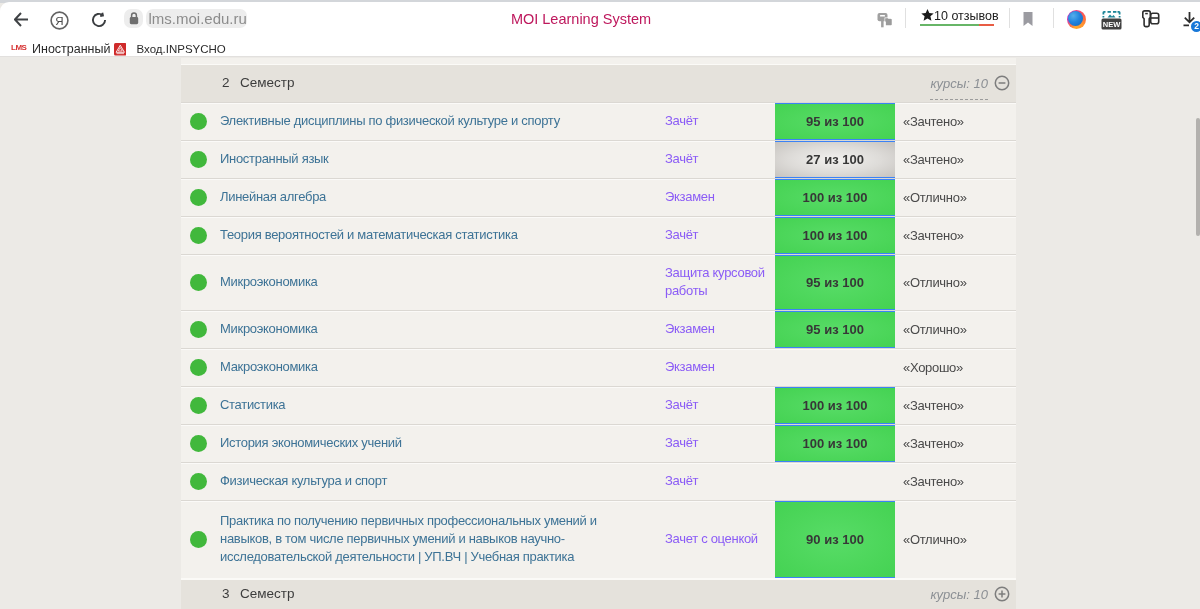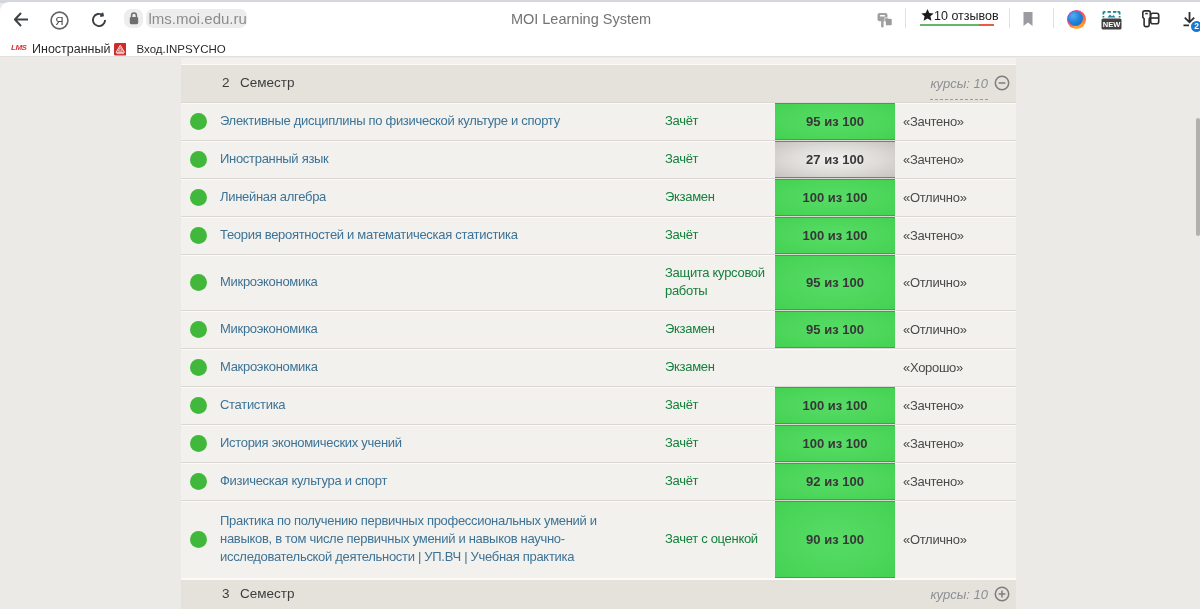--- a/index.html
+++ b/index.html
@@ -6,39 +6,39 @@
   body{width:1200px;height:609px;overflow:hidden;position:relative;
        font-family:"Liberation Sans",sans-serif;background:#eceae6;}
   .abs{position:absolute;}
   
   #topstrip{left:0;top:0;width:1200px;height:3px;background:#d3d6da;}
   #chrome{left:0;top:0;width:1200px;height:57px;background:#fff;
           border-top-left-radius:9px;top:2px;height:55px;
           border-bottom:1px solid #e2e0de;box-sizing:border-box;}
   .chip{background:#ededed;border-radius:7px;position:absolute;}
   #urltext{color:#8c8c8c;font-size:15px;line-height:19px;}
-  #title{font-size:14.5px;color:#737373;}
+  #title{font-size:14.5px;color:#be185d;}
   .sep{position:absolute;width:1px;background:#e0e0e0;}
   
   .bmtext{font-size:12.5px;color:#2b2b2b;}
   
   #content{left:0;top:58px;width:1200px;height:551px;background:#eceae6;}
   #table{position:absolute;left:181px;top:0;width:835px;}
   .rowtail{background:#f3f1ed;height:5.5px;}
   .wsep{background:#fbfaf7;height:1.5px;}
   .shead{background:#e5e2dc;height:36.5px;position:relative;
          font-size:13.5px;color:#3c3c3c;}
   .row{background:#f3f1ed;position:relative;border-top:1px solid #dbd8d3;
        box-shadow:inset 0 1px 0 #fbfaf8;}
   .row .dot{position:absolute;left:9px;width:17px;height:17px;border-radius:50%;
        background:#41b83c;top:50%;margin-top:-8.5px;}
   .row .name{position:absolute;left:39px;top:50%;transform:translateY(-50%);
        font-size:13px;letter-spacing:-0.3px;line-height:18px;color:#3d7396;width:420px;}
   .row .etype{position:absolute;left:484px;top:50%;transform:translateY(-50%);
-       font-size:13px;letter-spacing:-0.3px;line-height:18px;color:#15803d;width:112px;}
+       font-size:13px;letter-spacing:-0.3px;line-height:18px;color:#8b5cf6;width:112px;}
   .row .cellwrap{position:absolute;left:594px;top:0;bottom:0;width:120px;background:#3b82f6;}
   .row .cell{position:absolute;left:0;right:0;top:1.5px;bottom:0.5px;
        font-size:13px;font-weight:bold;color:#373737;text-align:center;
        display:flex;align-items:center;justify-content:center;}
   .cell.g{background:radial-gradient(ellipse at 50% 50%,#58dc67 0%,#4ad558 70%,#44d253 100%);}
   .cell.y{background:radial-gradient(ellipse at 50% 50%,#f8f042 0%,#efdf24 70%,#e8d414 100%);}
   .cell.w{background:radial-gradient(ellipse at 50% 50%,#f2f1ef 0%,#dddbd8 55%,#c6c3bf 100%);}
   .row .grade{position:absolute;left:722px;top:50%;transform:translateY(-50%);
        font-size:13px;letter-spacing:-0.3px;color:#4a4a4a;}
   .kursy{position:absolute;right:6px;top:50%;transform:translateY(-50%);
@@ -124,21 +124,21 @@
   <path d="M0.8 7.3 V2.8 Q0.8 0.9 2.7 0.9 H6.4 Q8.3 0.9 8.3 2.8 V7.3 L7.2 8.8 V15 Q7.2 16.6 5.6 16.6 H3.7 Q2.1 16.6 2.1 15 V8.8 z" stroke="#2e2e2e" stroke-width="1.6" fill="#fff"></path>
   <line x1="3.2" y1="3.6" x2="5.8" y2="3.6" stroke="#2e2e2e" stroke-width="1.5"></line>
 </svg>
 
 <svg class="abs" style="left:1182px;top:11px" width="16" height="16" viewBox="0 0 16 16">
   <path d="M7.5 1 V11 M2.8 6.6 L7.5 11.3 L12.2 6.6 M1.5 14.3 H7" stroke="#2d2d2d" stroke-width="1.8" fill="none"></path>
 </svg>
 <div class="abs" style="left:1191.2px;top:21.2px;width:11px;height:11px;border-radius:50%;background:#1878d8;
      color:#fff;font-size:8.5px;font-weight:bold;text-align:center;line-height:11px;">2</div>
 
-<div class="abs" style="left:11px;top:42.5px;font-size:8px;font-weight:bold;color:#d63333;letter-spacing:-0.5px;font-style:italic;">LMS</div>
+<div class="abs" style="left:11px;top:42.5px;font-size:8px;font-weight:bold;color:#d63333;letter-spacing:-0.5px;">LMS</div>
 <div class="abs bmtext" style="left:32px;top:42px">Иностранный</div>
 <svg class="abs" style="left:113.5px;top:43px" width="12.5" height="12.5" viewBox="0 0 12.5 12.5">
   <rect x="0" y="0" width="12.5" height="12.5" rx="1.5" fill="#cf2a2a"></rect>
   <path d="M6.25 2.2 L10.4 9.3 H2.1 z" stroke="#fff" stroke-width="0.9" fill="none"></path>
   <path d="M6.25 4.5 L8.2 8 H4.3 z" stroke="#fff" stroke-width="0.7" fill="none"></path>
   <rect x="2.5" y="10.3" width="7.5" height="0.8" fill="#fff" opacity="0.9"></rect>
 </svg>
 <div class="abs bmtext" style="left:136.5px;top:42.5px;font-size:11.5px;">Вход.INPSYCHO</div>
 
 <div id="content" class="abs">
@@ -228,23 +228,20 @@
     <div class="etype">Зачёт</div>
     <div class="cellwrap">
           <div class="cell g">100 из 100</div>
         </div>
     <div class="grade">«Зачтено»</div>
   </div>
 <div class="row" style="height:37px">
     <span class="dot"></span>
     <div class="name">Физическая культура и спорт</div>
     <div class="etype">Зачёт</div>
-    <div class="cellwrap">
-          <div class="cell g">92 из 100</div>
-        </div>
     <div class="grade">«Зачтено»</div>
   </div>
 <div class="row" style="height:77px">
     <span class="dot"></span>
     <div class="name">Практика по получению первичных профессиональных умений и<br>навыков, в том числе первичных умений и навыков научно-<br>исследовательской деятельности | УП.ВЧ | Учебная практика</div>
     <div class="etype">Зачет с оценкой</div>
     <div class="cellwrap">
           <div class="cell g">90 из 100</div>
         </div>
     <div class="grade">«Отлично»</div>

